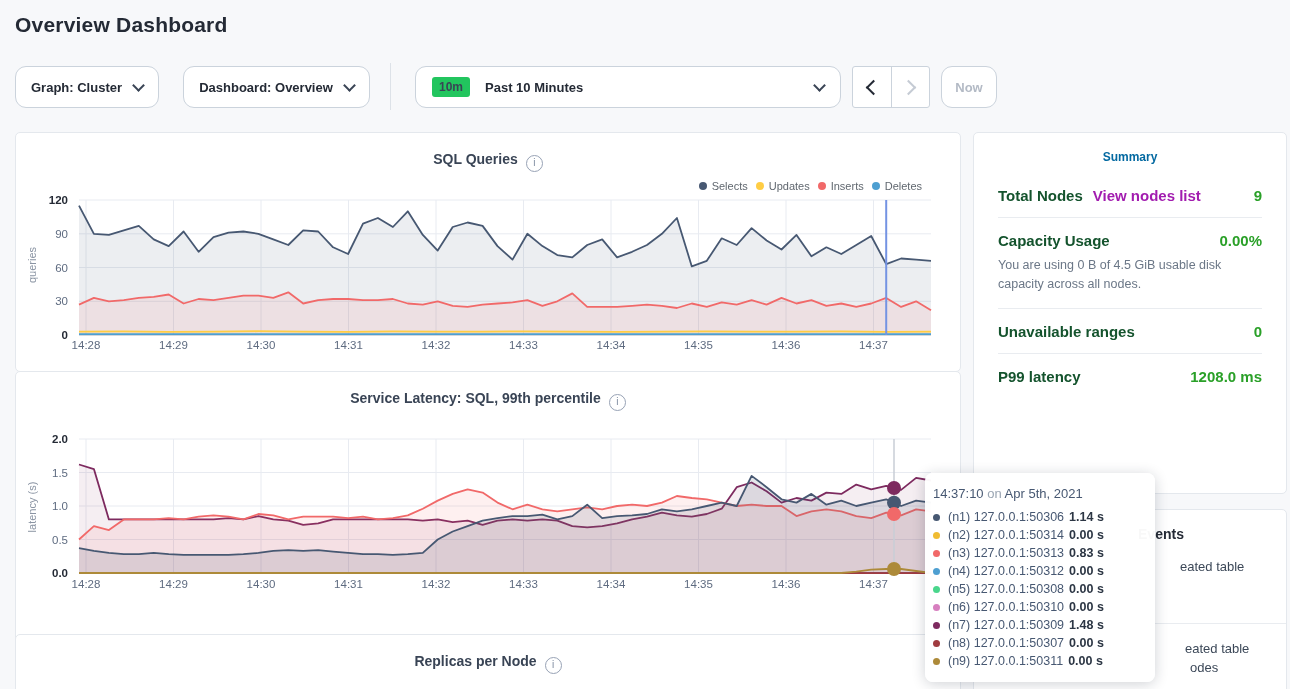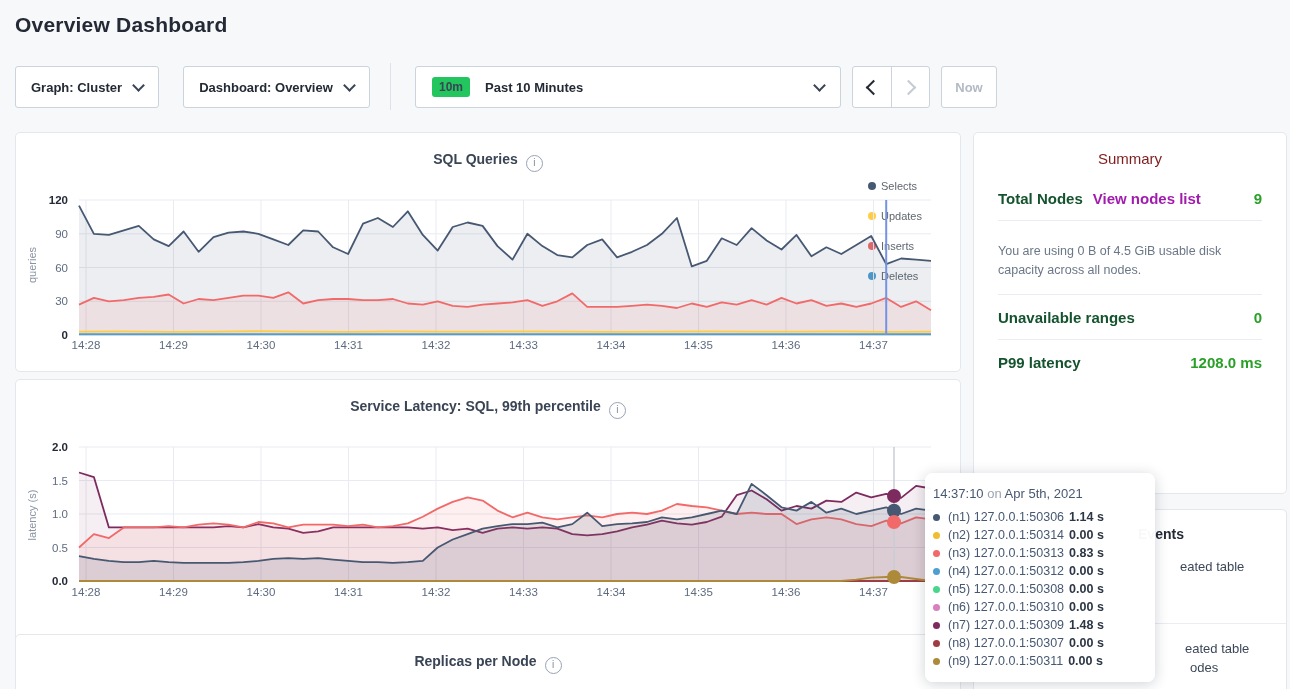--- a/index.html
+++ b/index.html
@@ -4,21 +4,21 @@
 <style>
   html,body{margin:0;padding:0;}
   body{
     width:1290px;height:689px;overflow:hidden;position:relative;
     background:#F7F8FA;color:#242A35;
     font-family:"Liberation Sans",sans-serif;
   }
   .page-title{position:absolute;left:15px;top:13px;font-size:21px;font-weight:600;letter-spacing:.2px;margin:0;color:#242A35;}
 
   
-  .btn{position:absolute;top:66px;height:42px;background:#fff;border:1px solid #CBD3DC;border-radius:3px;
+  .btn{position:absolute;top:66px;height:42px;background:#fff;border:1px solid #CBD3DC;border-radius:11px;
        font-weight:700;font-size:13px;color:#242A35;display:flex;align-items:center;justify-content:center;
        box-sizing:border-box;cursor:pointer;font-family:inherit;}
   #graph-dd{left:15px;width:144px;}
   #dash-dd{left:183px;width:187px;}
   .vdiv{position:absolute;left:390px;top:63px;width:1px;height:47px;background:#DDE2E8;}
   #time-sel{left:415px;width:426px;justify-content:flex-start;padding:0 16px;}
   .badge{background:#22c55e;border-radius:3px;font-size:12px;font-weight:700;color:#394455;padding:3px 7px;margin-right:15px;}
   .chev{display:inline-block;width:7px;height:7px;border-right:2px solid #394455;border-bottom:2px solid #394455;
         transform:rotate(45deg);margin-left:12px;margin-top:-4px;}
   #time-sel .chev{margin-left:auto;}
@@ -27,38 +27,38 @@
   .navbtn{flex:1;background:none;border:none;display:flex;align-items:center;justify-content:center;cursor:pointer;}
   .navbtn + .navbtn{border-left:1px solid #CBD3DC;}
   .arr{display:inline-block;width:9px;height:9px;border-right:2.4px solid #242A35;border-bottom:2.4px solid #242A35;}
   .arr.left{transform:rotate(135deg);margin-left:4px;}
   .arr.right{transform:rotate(-45deg);border-color:#C5CBD4;margin-right:4px;}
   #now-btn{left:941px;width:56px;color:#B3BAC5;cursor:default;}
 
   
   .panel{position:absolute;background:#fff;border:1px solid #E4E8ED;border-radius:5px;box-sizing:border-box;padding-left:22px;}
   #sql-panel{left:15px;top:132px;width:946px;height:240px;}
-  #lat-panel{left:15px;top:379px;width:946px;height:292px;}
+  #lat-panel{left:15px;top:371px;width:946px;height:292px;}
   #rep-panel{left:15px;top:634px;width:946px;height:120px;}
   #summary-panel{left:973px;top:132px;width:314px;height:362px;padding:0 24px;}
   #events-panel{left:973px;top:509px;width:314px;height:200px;}
 
   .chart-title{position:absolute;top:18px;left:0;width:100%;text-align:center;font-size:14px;font-weight:700;color:#394455;}
   .info-icon{display:inline-block;width:15px;height:15px;border:1px solid #97A2B5;border-radius:50%;
              font-size:10px;line-height:14px;color:#7E8BA0;font-weight:400;text-align:center;vertical-align:-2px;margin-left:8px;}
-  .legend{position:absolute;top:47px;right:38px;display:flex;gap:18px;flex-direction:column;}
+  .legend{position:absolute;top:47px;right:38px;display:flex;gap:8px;}
   .legend-item{display:flex;align-items:center;gap:5px;font-size:11px;color:#60676F;}
   .legend-dot{width:8px;height:8px;border-radius:50%;}
   .ylab{position:absolute;left:-44px;width:120px;text-align:center;transform:rotate(-90deg);
         font-size:11px;color:#8A94A3;}
   svg.chart{position:absolute;left:0;top:0;}
   svg text{font-family:"Liberation Sans",sans-serif;}
 
   
-  .s-head{text-align:center;font-weight:400;font-size:15px;padding:17px 0 9px;color:#7f1d1d;}
+  .s-head{text-align:center;font-weight:700;font-size:12px;padding:17px 0 9px;color:#0369a1;}
   .s-row{padding:14px 0 13px;}
   .s-row + .s-row{border-top:1px solid #E9ECF0;}
   .s-line{display:flex;align-items:baseline;}
   .s-label{font-weight:700;font-size:15px;color:#14532d;}
   .s-link{font-weight:700;font-size:15px;color:#a21caf;margin-left:10px;text-decoration:none;cursor:pointer;}
   .s-val{margin-left:auto;font-weight:700;font-size:15px;color:#2AA028;white-space:nowrap;}
   .s-cap{font-size:12.5px;color:#6B7787;line-height:1.55;margin-top:7px;}
 
   
   .e-head{text-align:center;font-weight:700;font-size:14px;padding:16px 0 0 40px;color:#242A35;}
@@ -236,20 +236,24 @@
 <aside class="panel" id="summary-panel">
   <div class="s-head">Summary</div>
   <div class="s-row">
     <div class="s-line">
       <span class="s-label">Total Nodes</span>
       <a class="s-link">View nodes list</a>
       <span class="s-val">9</span>
     </div>
   </div>
   <div class="s-row">
+    <div class="s-line">
+      <span class="s-label">Capacity Usage</span>
+      <span class="s-val">0.00%</span>
+    </div>
     <div class="s-cap">You are using 0 B of 4.5 GiB usable disk capacity across all nodes.</div>
   </div>
   <div class="s-row">
     <div class="s-line">
       <span class="s-label">Unavailable ranges</span>
       <span class="s-val">0</span>
     </div>
   </div>
   <div class="s-row">
     <div class="s-line">

